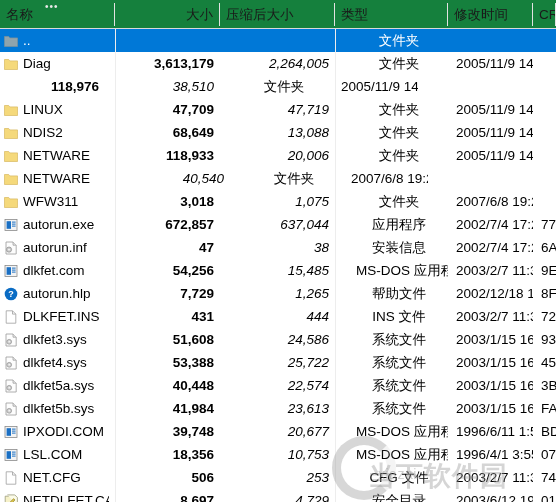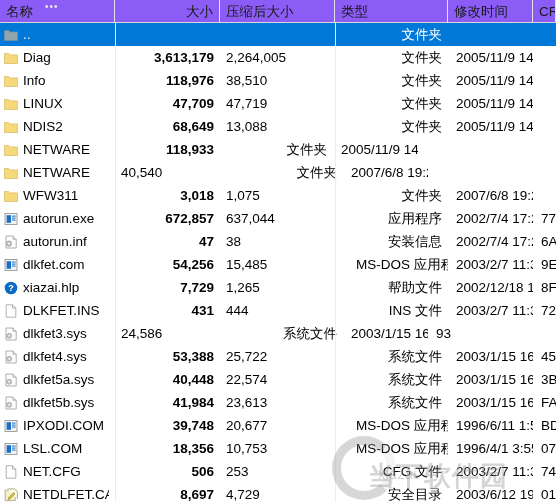--- a/index.html
+++ b/index.html
@@ -6,22 +6,22 @@
   body{
     width:556px;height:502px;overflow:hidden;background:#ffffff;
     font-family:"Liberation Sans","DejaVu Sans",sans-serif;
     font-size:13.5px;color:#000000;
     -webkit-font-smoothing:antialiased;
   }
   .filelist{position:relative;width:556px;height:502px;}
 
   
   .hdr{
-    position:relative;display:flex;height:23px;align-items:center;
-    background:#8b5cf6;border-bottom:1px solid #d9d9d9;
+    position:relative;display:flex;height:29px;align-items:center;
+    background:#15803d;border-bottom:1px solid #d9d9d9;
     font-size:13.5px;color:#1a1a1a;box-sizing:border-box;
   }
   .hdr .hcell{
     height:23px;line-height:23px;box-sizing:border-box;
     padding:0 6px;white-space:nowrap;overflow:hidden;
     border-right:1px solid #e2e2e2;
   }
   .hdr .hcell:last-child{border-right:none;}
   .h-name{width:115px;text-align:left;}
   .h-size{width:105px;text-align:right;}
@@ -43,22 +43,22 @@
     box-sizing:border-box;white-space:nowrap;
   }
   .row.selected{background:#0078d7;color:#ffffff;}
   .cell{
     height:23px;line-height:23px;box-sizing:border-box;
     padding:0 6px;overflow:hidden;white-space:nowrap;
   }
   .c-name{width:115px;display:flex;align-items:center;gap:5px;padding-left:4px;}
   .c-name .nm{overflow:hidden;text-overflow:clip;}
   .c-size{width:105px;text-align:right;font-weight:bold;}
-  .c-psize{width:115px;}
-  .c-type{width:113px;text-align:right;padding-left:21px;}
+  .c-psize{width:115px;text-align:right;font-style:italic;}
+  .c-type{width:113px;text-align:center;padding-left:21px;}
   .c-date{width:85px;text-align:left;padding-left:8px;}
   .c-crc{width:23px;text-align:left;padding-left:8px;}
 
   
   .colsep{
     position:absolute;top:0;bottom:0;width:1px;background:#ededed;
     pointer-events:none;
   }
 
   
@@ -129,28 +129,20 @@
           </span>
           <span class="nm">Diag</span>
         </div>
         <div class="cell c-size">3,613,179</div>
         <div class="cell c-psize">2,264,005</div>
         <div class="cell c-type">文件夹</div>
         <div class="cell c-date">2005/11/9 14...</div>
         <div class="cell c-crc"></div>
       </div>
       <div class="row">
-        <div class="cell c-name">
-          <span class="ico">
-            <svg viewBox="0 0 14 14">
-              <path d="M0.5 2.5h4.2l1.2 1.4H13.5v8.6H0.5z" fill="#f5d97b" stroke="#d7b960" stroke-width="0.7"></path>
-            </svg>
-          </span>
-          <span class="nm">Info</span>
-        </div>
         <div class="cell c-size">118,976</div>
         <div class="cell c-psize">38,510</div>
         <div class="cell c-type">文件夹</div>
         <div class="cell c-date">2005/11/9 14...</div>
         <div class="cell c-crc"></div>
       </div>
       <div class="row">
         <div class="cell c-name">
           <span class="ico">
             <svg viewBox="0 0 14 14">
@@ -183,20 +175,21 @@
       <div class="row">
         <div class="cell c-name">
           <span class="ico">
             <svg viewBox="0 0 14 14">
               <path d="M0.5 2.5h4.2l1.2 1.4H13.5v8.6H0.5z" fill="#f5d97b" stroke="#d7b960" stroke-width="0.7"></path>
             </svg>
           </span>
           <span class="nm">NETWARE</span>
         </div>
         <div class="cell c-size">118,933</div>
+        <div class="cell c-psize">20,006</div>
         <div class="cell c-type">文件夹</div>
         <div class="cell c-date">2005/11/9 14...</div>
         <div class="cell c-crc"></div>
       </div>
       <div class="row">
         <div class="cell c-name">
           <span class="ico">
             <svg viewBox="0 0 14 14">
               <path d="M0.5 2.5h4.2l1.2 1.4H13.5v8.6H0.5z" fill="#f5d97b" stroke="#d7b960" stroke-width="0.7"></path>
             </svg>
@@ -280,21 +273,21 @@
         <div class="cell c-crc">9EDED7...</div>
       </div>
       <div class="row">
         <div class="cell c-name">
           <span class="ico">
             <svg viewBox="0 0 14 14">
               <circle cx="7" cy="7" r="6.3" fill="#0a6cc4"></circle>
               <text x="7" y="10.4" font-size="9" font-weight="bold" fill="#ffffff" text-anchor="middle" font-family="Liberation Sans, sans-serif">?</text>
             </svg>
           </span>
-          <span class="nm">xiazai.hlp</span>
+          <span class="nm">autorun.hlp</span>
         </div>
         <div class="cell c-size">7,729</div>
         <div class="cell c-psize">1,265</div>
         <div class="cell c-type">帮助文件</div>
         <div class="cell c-date">2002/12/18 1...</div>
         <div class="cell c-crc">8F6F6A27</div>
       </div>
       <div class="row">
         <div class="cell c-name">
           <span class="ico">
@@ -316,20 +309,21 @@
           <span class="ico">
             <svg viewBox="0 0 14 14">
               <path d="M2 1h7l3.2 3.2V13H2z" fill="#fdfdfd" stroke="#9a9a9a" stroke-width="0.8"></path>
               <path d="M9 1v3.2h3.2" fill="#e6e6e6" stroke="#9a9a9a" stroke-width="0.7"></path>
               <circle cx="5.2" cy="8.8" r="2.4" fill="#cfcfcf" stroke="#8d8d8d" stroke-width="0.7"></circle>
               <circle cx="5.2" cy="8.8" r="0.8" fill="#fafafa"></circle>
             </svg>
           </span>
           <span class="nm">dlkfet3.sys</span>
         </div>
+        <div class="cell c-size">51,608</div>
         <div class="cell c-psize">24,586</div>
         <div class="cell c-type">系统文件</div>
         <div class="cell c-date">2003/1/15 16...</div>
         <div class="cell c-crc">93176AB8</div>
       </div>
       <div class="row">
         <div class="cell c-name">
           <span class="ico">
             <svg viewBox="0 0 14 14">
               <path d="M2 1h7l3.2 3.2V13H2z" fill="#fdfdfd" stroke="#9a9a9a" stroke-width="0.8"></path>

